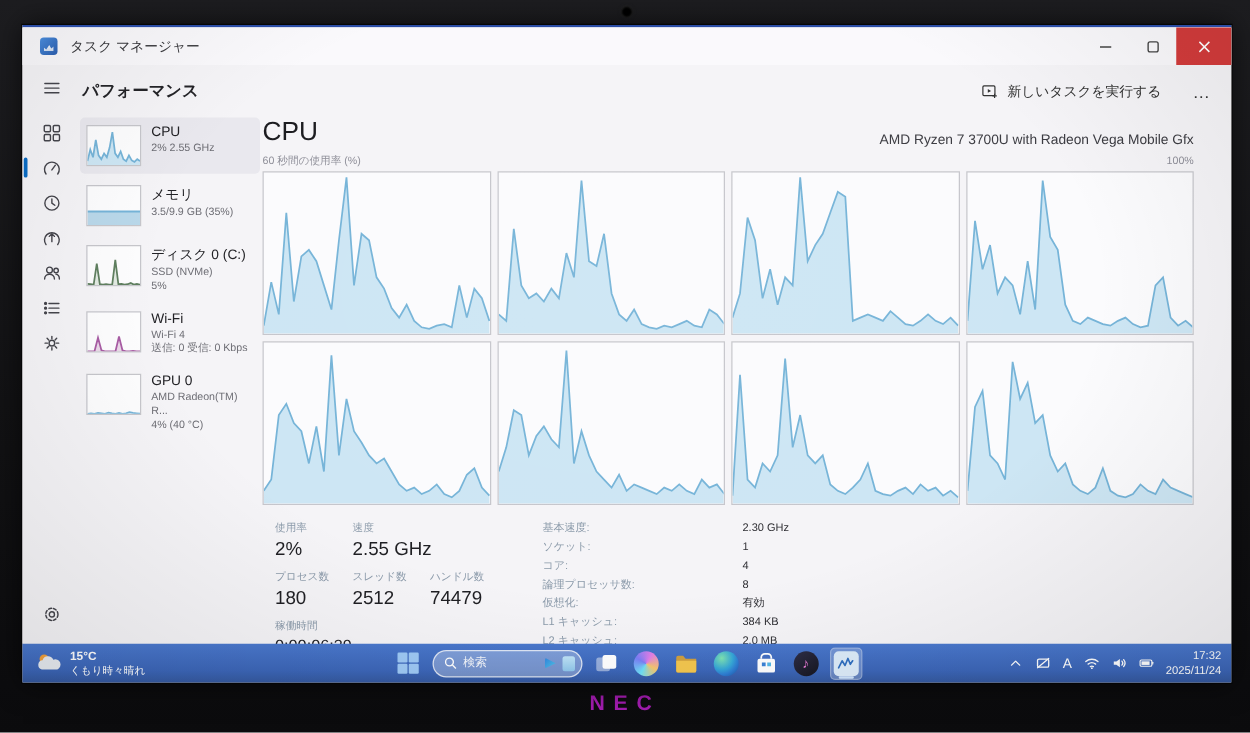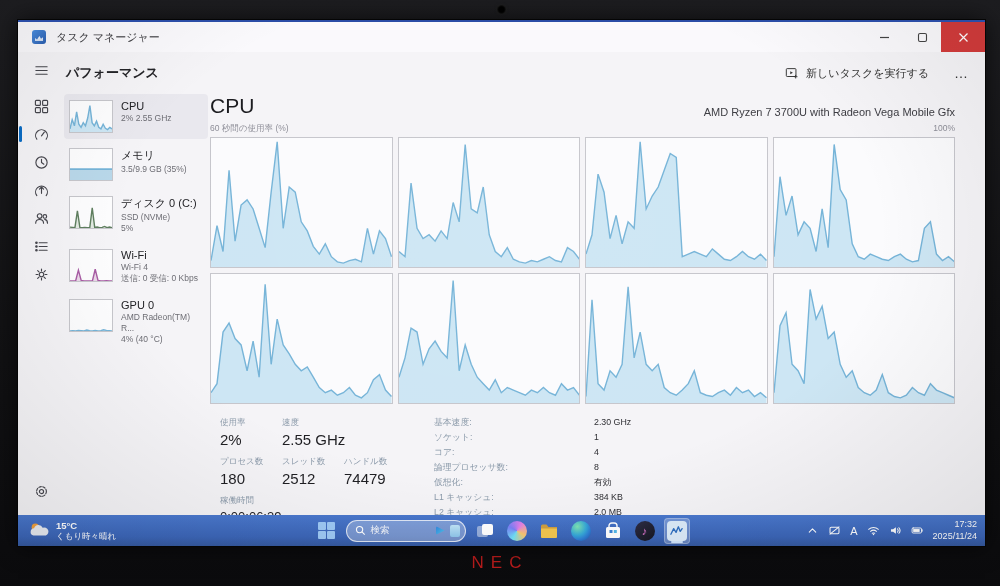--- a/index.html
+++ b/index.html
@@ -6,21 +6,21 @@
   body{
     width:1000px;height:586px;position:relative;overflow:hidden;
     background:linear-gradient(180deg,#1d1d20 0%,#121214 55%,#0b0b0d 100%);
     font-family:"Liberation Sans","DejaVu Sans",sans-serif;
     -webkit-font-smoothing:antialiased;
   }
   
   .camera{position:absolute;top:5px;left:497px;width:9px;height:9px;border-radius:50%;
     background:#000;box-shadow:inset 0 0 2px #3a3a3a,0 0 3px #222;}
   .brand{position:absolute;left:0;right:0;top:553px;text-align:center;
-    color:#b91c1c;font-size:17px;font-weight:normal;letter-spacing:7px;}
+    color:#a21caf;font-size:17px;font-weight:bold;letter-spacing:7px;}
   .screen{position:absolute;left:18px;top:20px;width:967px;height:524px;
     background:#f3f2f5;border-top:2px solid #2b4da6;box-shadow:0 0 0 1px #050505,0 0 22px rgba(0,0,0,.65);}
   .screen .vignette{position:absolute;inset:0;pointer-events:none;z-index:50;
     background:radial-gradient(ellipse at 50% 40%,rgba(255,255,255,.05) 0%,rgba(0,0,0,0) 55%,rgba(0,0,0,.09) 100%);}
   
   .window{position:absolute;left:0;top:0;right:0;bottom:31px;background:#f5f4f7;}
   .titlebar{height:30px;display:flex;align-items:center;position:relative;background:#faf9fc;}
   .app-logo{width:14px;height:14px;margin-left:14px;border-radius:3px;
     background:linear-gradient(135deg,#4b8fe0,#2c5fb0);position:relative;flex-shrink:0;}
   .app-logo::after{content:"";position:absolute;left:3px;right:3px;bottom:3px;height:5px;

